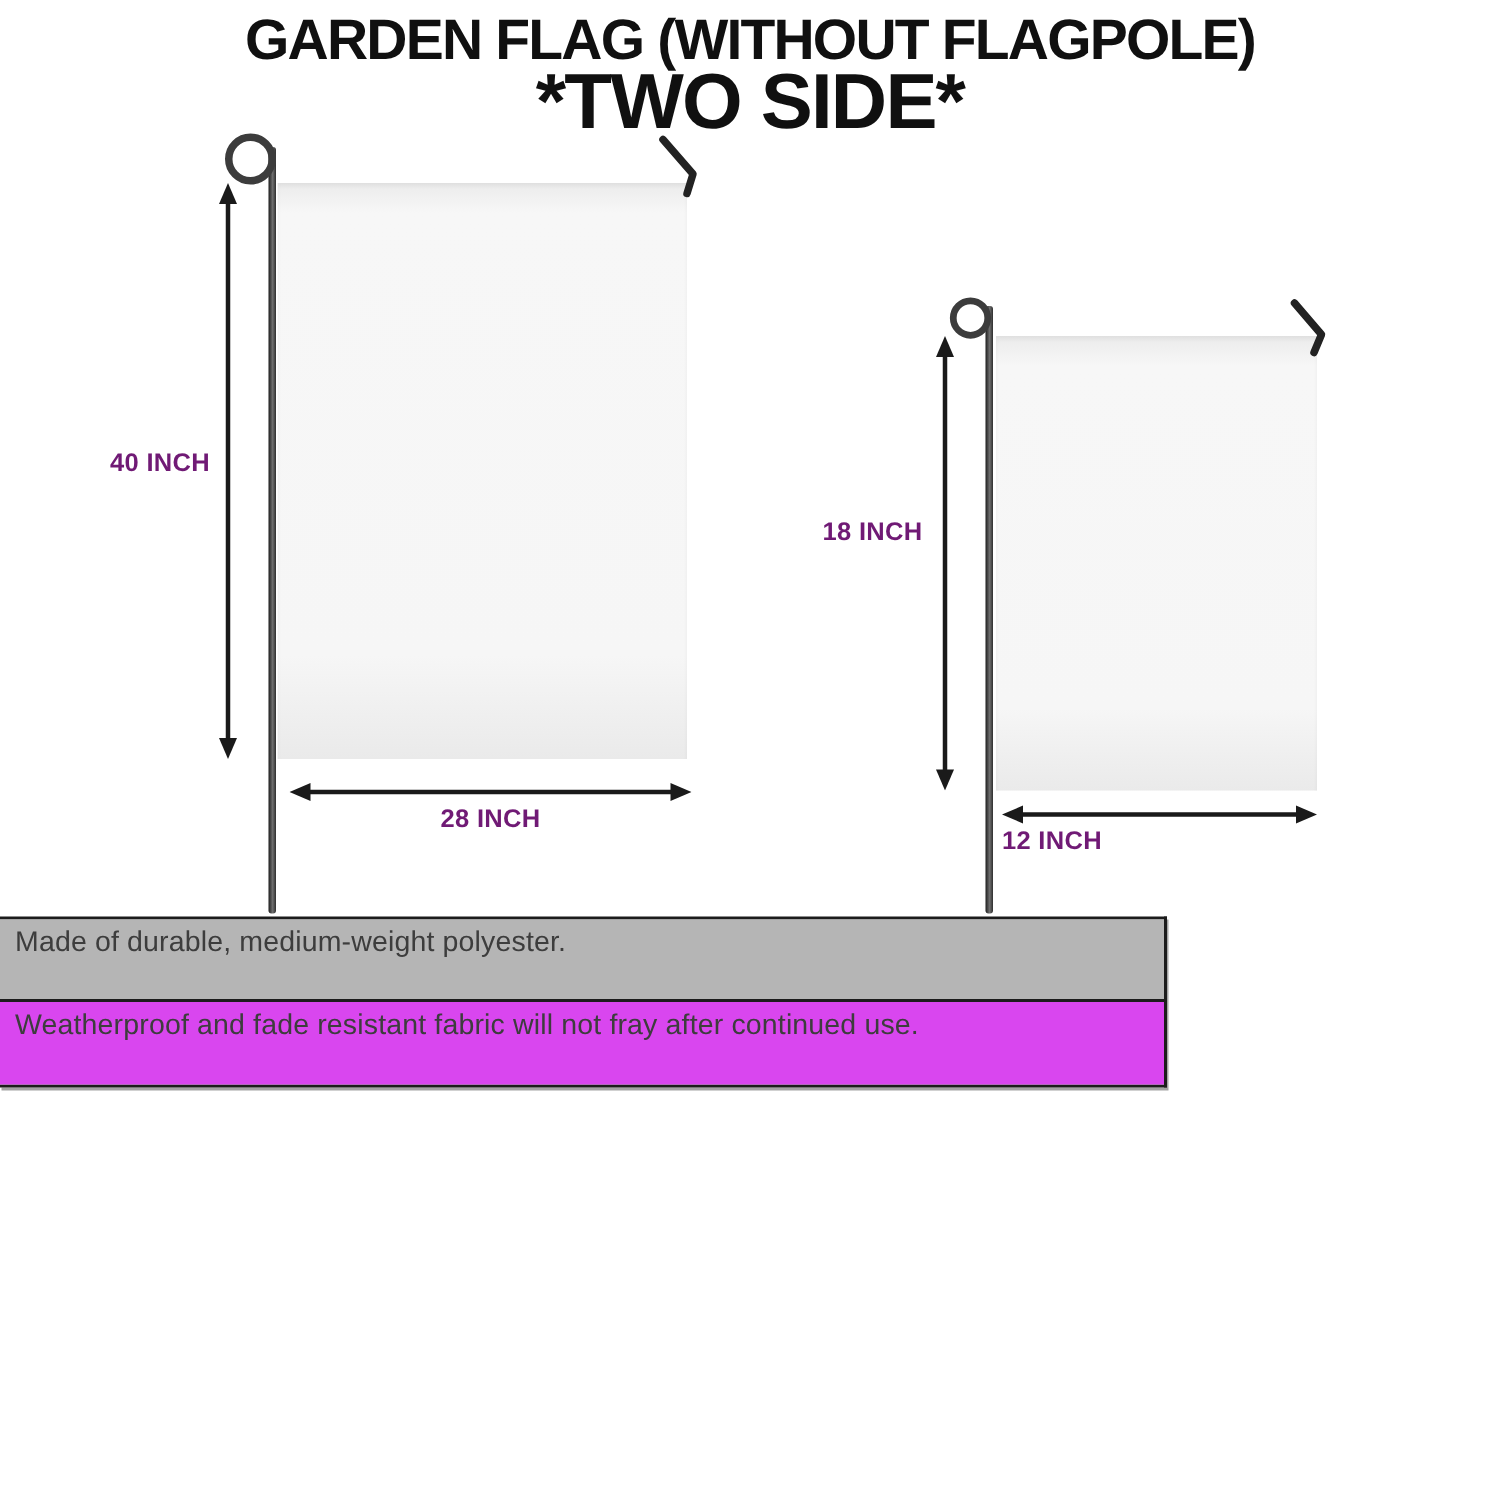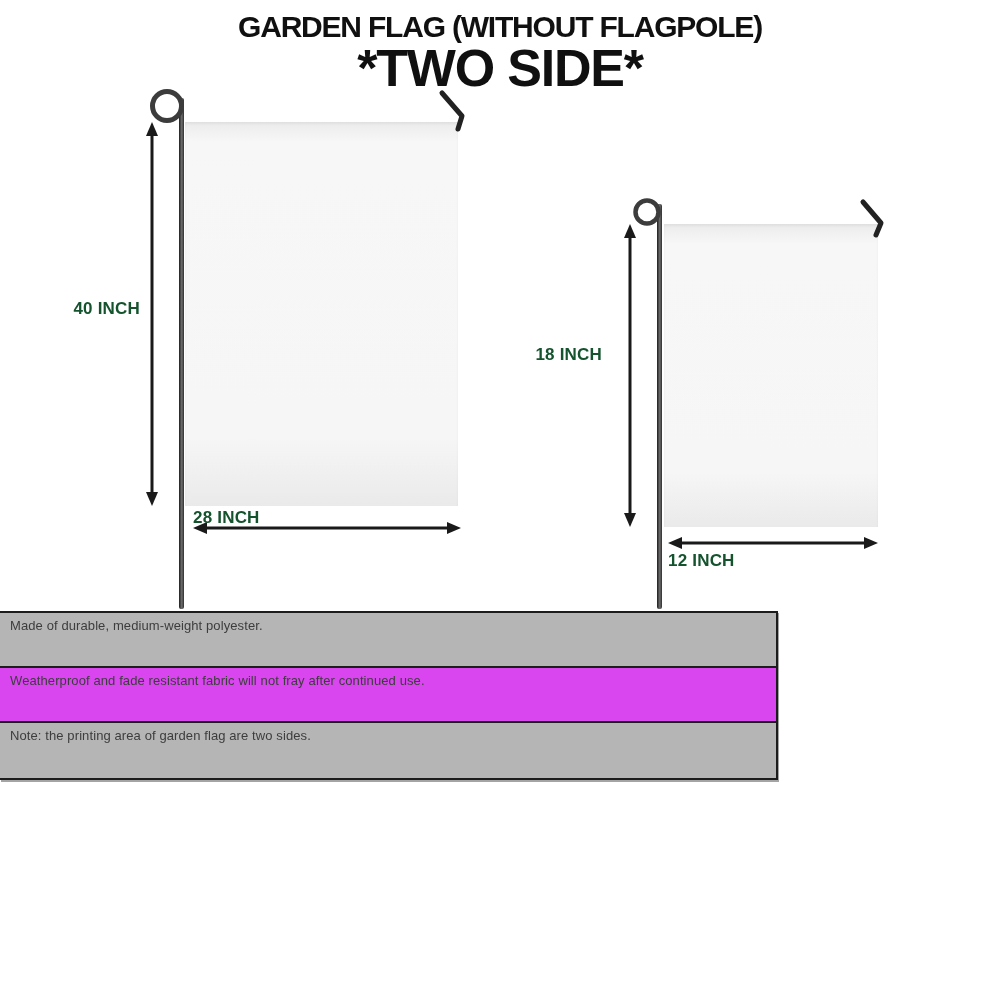--- a/index.html
+++ b/index.html
@@ -16,21 +16,21 @@
 
   
   .title-block {
     position: absolute;
     left: 0; top: 6px;
     width: 1000px;
     text-align: center;
     color: #101010;
   }
   .title-line1 {
-    font-size: 30px;
+    font-size: 38px;
     font-weight: 800;
     letter-spacing: -1.2px;
     line-height: 42px;
   }
   .title-line2 {
     font-size: 52px;
     font-weight: 800;
     letter-spacing: -1.2px;
     line-height: 40px;
   }
@@ -44,21 +44,21 @@
   }
   .flag {
     position: absolute;
     background: linear-gradient(180deg, #ebebeb 0px, #f7f7f7 20px, #f6f6f6 82%, #eaeaea 100%);
     box-shadow: inset 0 2px 3px rgba(0,0,0,0.05);
   }
   .dim-label {
     position: absolute;
     font-size: 17px;
     font-weight: bold;
-    color: #14532d;
+    color: #701a75;
     letter-spacing: 0.2px;
   }
   .arrow-svg { position: absolute; }
   .arrow-svg line { stroke: #1a1a1a; stroke-width: 3; }
   .arrow-svg polygon { fill: #1a1a1a; }
   .hardware-svg { position: absolute; }
 
   
   .features {
     position: absolute;
@@ -66,21 +66,21 @@
     top: 611px;
     width: 778px;
     border: 2px solid #1c1c1c;
     border-left: none;
     box-shadow: 1px 2px 0 rgba(90,90,90,0.55);
     background: #ffffff;
   }
   .feature-row {
     height: 55px;
     padding: 5px 10px 0 10px;
-    font-size: 13px;
+    font-size: 19px;
     color: #3d3d3d;
     letter-spacing: 0.1px;
   }
   .feature-row:not(:last-child) { border-bottom: 2px solid #1c1c1c; }
   .feature-row.gray { background: #b5b5b5; }
   .feature-row.white { background: #d946ef; }
 </style>
 </head>
 <body>
 
@@ -110,21 +110,21 @@
       <polygon points="8,0 2,14 14,14"></polygon>
       <polygon points="8,384 2,370 14,370"></polygon>
     </svg>
     <div class="dim-label" style="left:30px; top:299px; width:110px; text-align:right;">40 INCH</div>
 
     <svg class="arrow-svg" style="left:193px; top:520px;" width="268" height="16" viewBox="0 0 268 16">
       <line x1="13" y1="8" x2="255" y2="8"></line>
       <polygon points="0,8 14,2 14,14"></polygon>
       <polygon points="268,8 254,2 254,14"></polygon>
     </svg>
-    <div class="dim-label" style="left:193px; top:508px; width:268px; ">28 INCH</div>
+    <div class="dim-label" style="left:193px; top:536px; width:268px; text-align:center;">28 INCH</div>
   </section>
 
   <section>
 
     <div class="flag" style="left:664px; top:224px; width:214px; height:303px;"></div>
 
     <div class="pole" style="left:657px; top:204px; height:405px;"></div>
 
     <svg class="hardware-svg" style="left:632px; top:197px;" width="32" height="34" viewBox="0 0 32 34">
       <circle cx="15" cy="15" r="11.5" fill="none" stroke="#3c3c3c" stroke-width="4.5"></circle>
@@ -132,29 +132,28 @@
 
     <svg class="hardware-svg" style="left:859px; top:198px;" width="28" height="42" viewBox="0 0 28 42">
       <path d="M4,4 L22,25 L17,37" fill="none" stroke="#222222" stroke-width="5" stroke-linecap="round" stroke-linejoin="round"></path>
     </svg>
 
     <svg class="arrow-svg" style="left:622px; top:224px;" width="16" height="303" viewBox="0 0 16 303">
       <line x1="8" y1="13" x2="8" y2="290"></line>
       <polygon points="8,0 2,14 14,14"></polygon>
       <polygon points="8,303 2,289 14,289"></polygon>
     </svg>
-    <div class="dim-label" style="left:492px; top:345px; width:110px; text-align:right;">18 INCH</div>
+    <div class="dim-label" style="left:505px; top:345px; width:110px; text-align:right;">18 INCH</div>
 
     <svg class="arrow-svg" style="left:668px; top:535px;" width="210" height="16" viewBox="0 0 210 16">
       <line x1="13" y1="8" x2="197" y2="8"></line>
       <polygon points="0,8 14,2 14,14"></polygon>
       <polygon points="210,8 196,2 196,14"></polygon>
     </svg>
     <div class="dim-label" style="left:668px; top:551px; width:210px; text-align:left;">12 INCH</div>
   </section>
 
   <section class="features">
     <div class="feature-row gray"><span>Made of durable, medium-weight polyester.</span></div>
     <div class="feature-row white"><span>Weatherproof and fade resistant fabric will not fray after continued use.</span></div>
-    <div class="feature-row gray"><span>Note: the printing area of garden flag are two sides.</span></div>
   </section>
 
 </div>
 
 </body></html>

